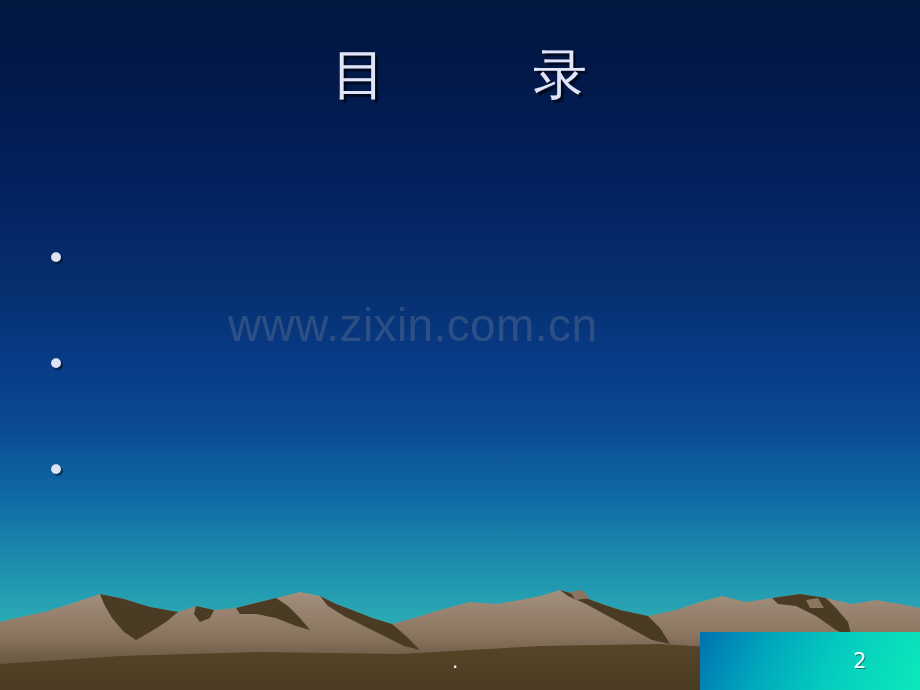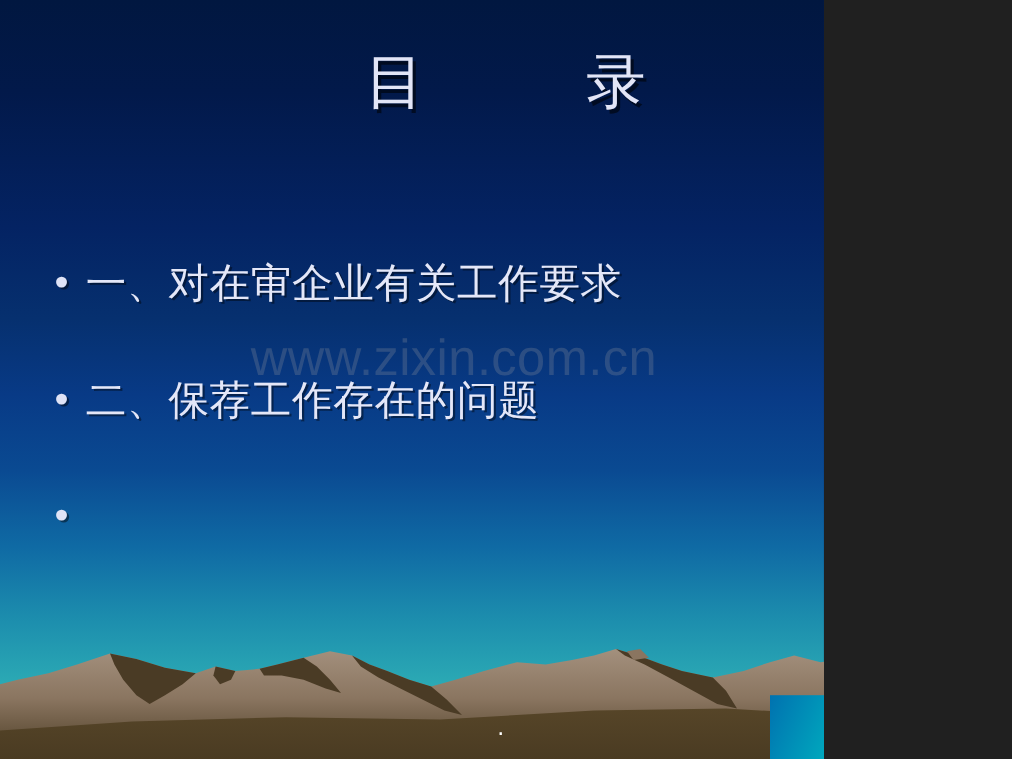--- a/index.html
+++ b/index.html
@@ -7,21 +7,21 @@
     margin: 0;
     padding: 0;
     background: #202020;
   }
   body {
     font-family: "DejaVu Sans", "Liberation Sans", sans-serif;
   }
 
   .slide {
     position: relative;
-    width: 749px;
+    width: 920px;
     height: 690px;
     overflow: hidden;
     background: #04204f;
     user-select: none;
   }
 
   
   .sky {
     position: absolute;
     inset: 0;
@@ -207,31 +207,29 @@
   <div class="teal-block"></div>
 
   <div class="title">目        录</div>
 
   <div class="watermark">www.zixin.com.cn</div>
 
   <div class="bullets">
 
     <div class="bullet-row">
       <span class="bullet-dot">•</span>
-      <span class="bullet-text">一、对在审企业有关工作要求</span>
-    </div>
-
-    <div class="bullet-row">
-      <span class="bullet-dot">•</span>
-      <span class="bullet-text">二、保荐工作存在的问题</span>
     </div>
 
     <div class="bullet-row">
       <span class="bullet-dot">•</span>
     </div>
 
+    <div class="bullet-row">
+      <span class="bullet-dot">•</span>
+    </div>
+
   </div>
 
   <div class="footer-dot">.</div>
 
   <div class="slide-number">2</div>
 
 </div>
 
 </body></html>

